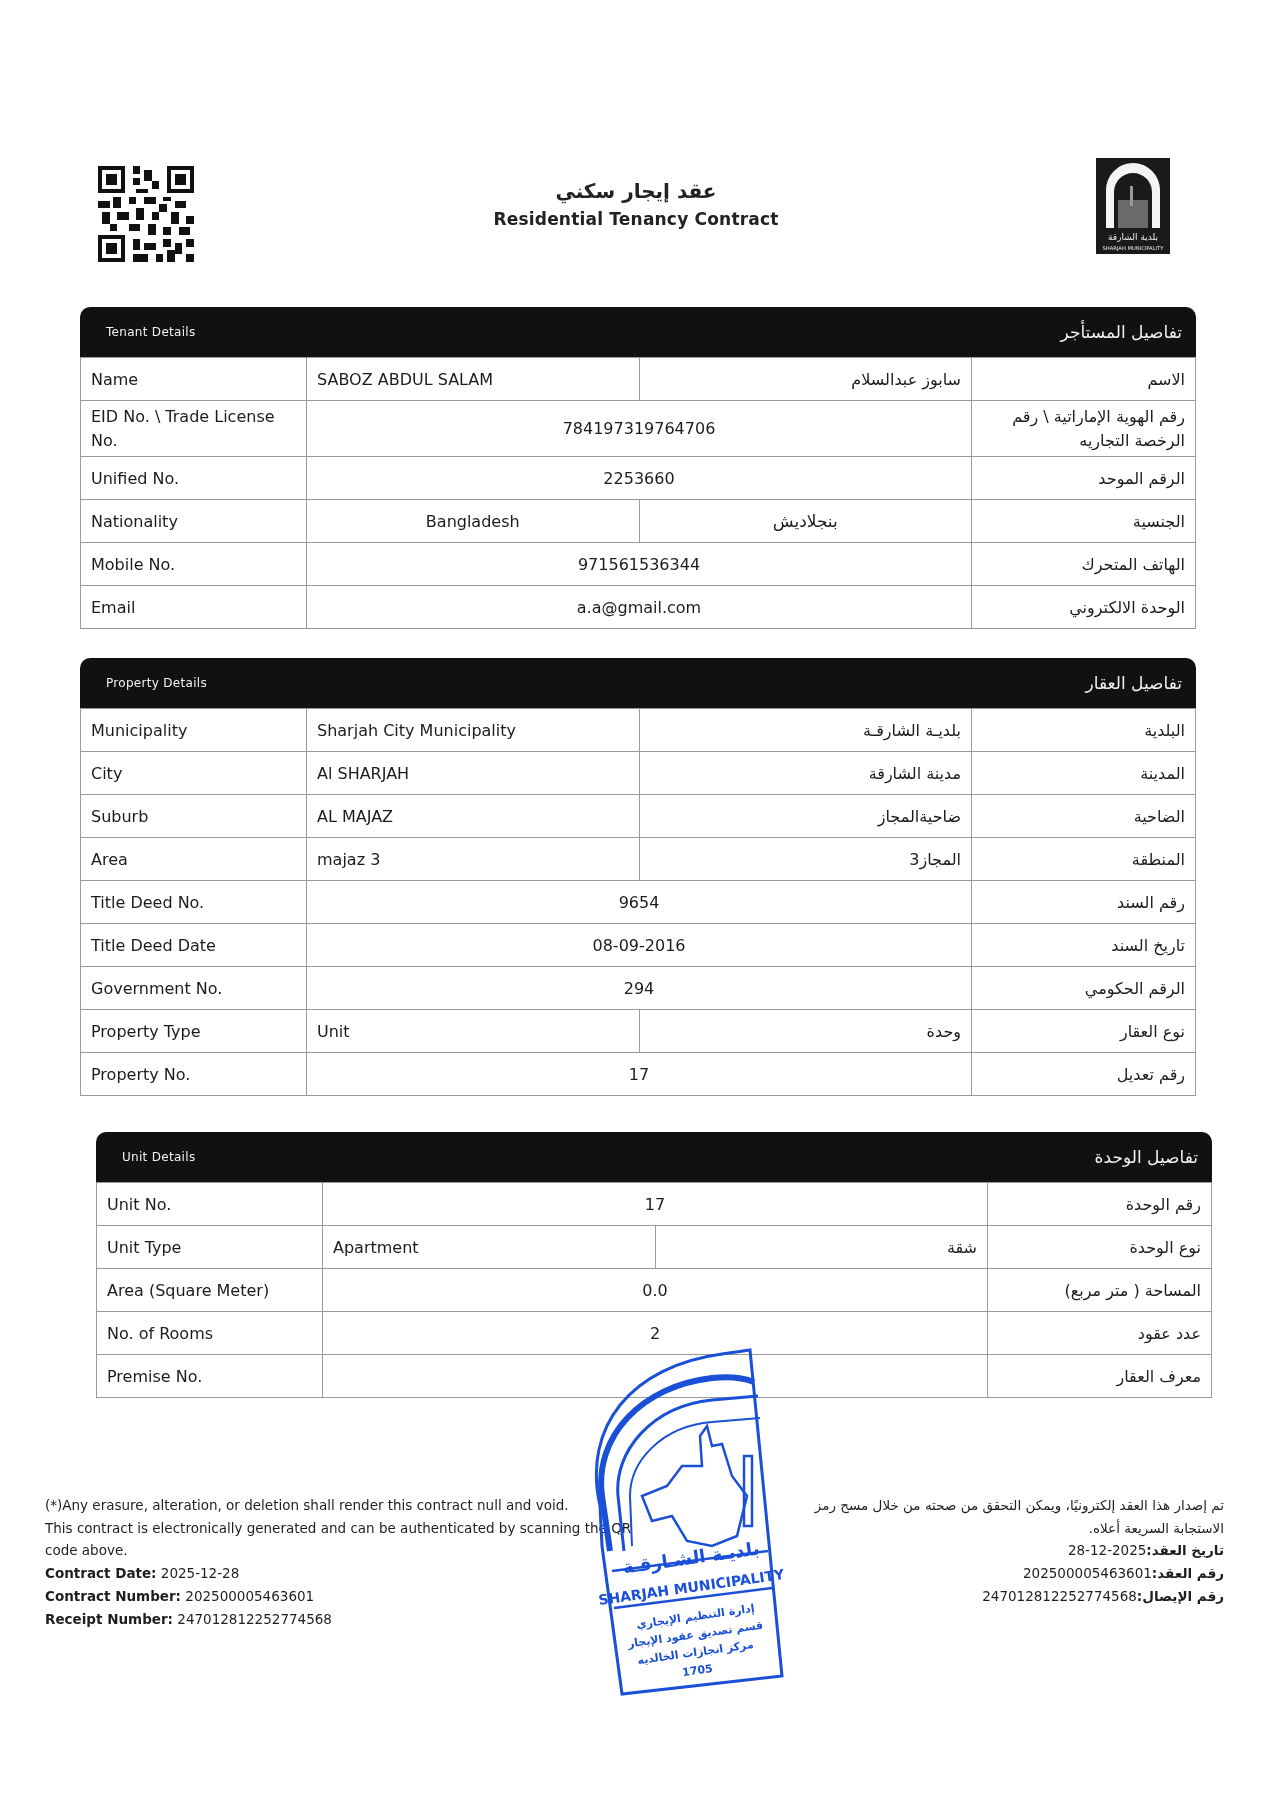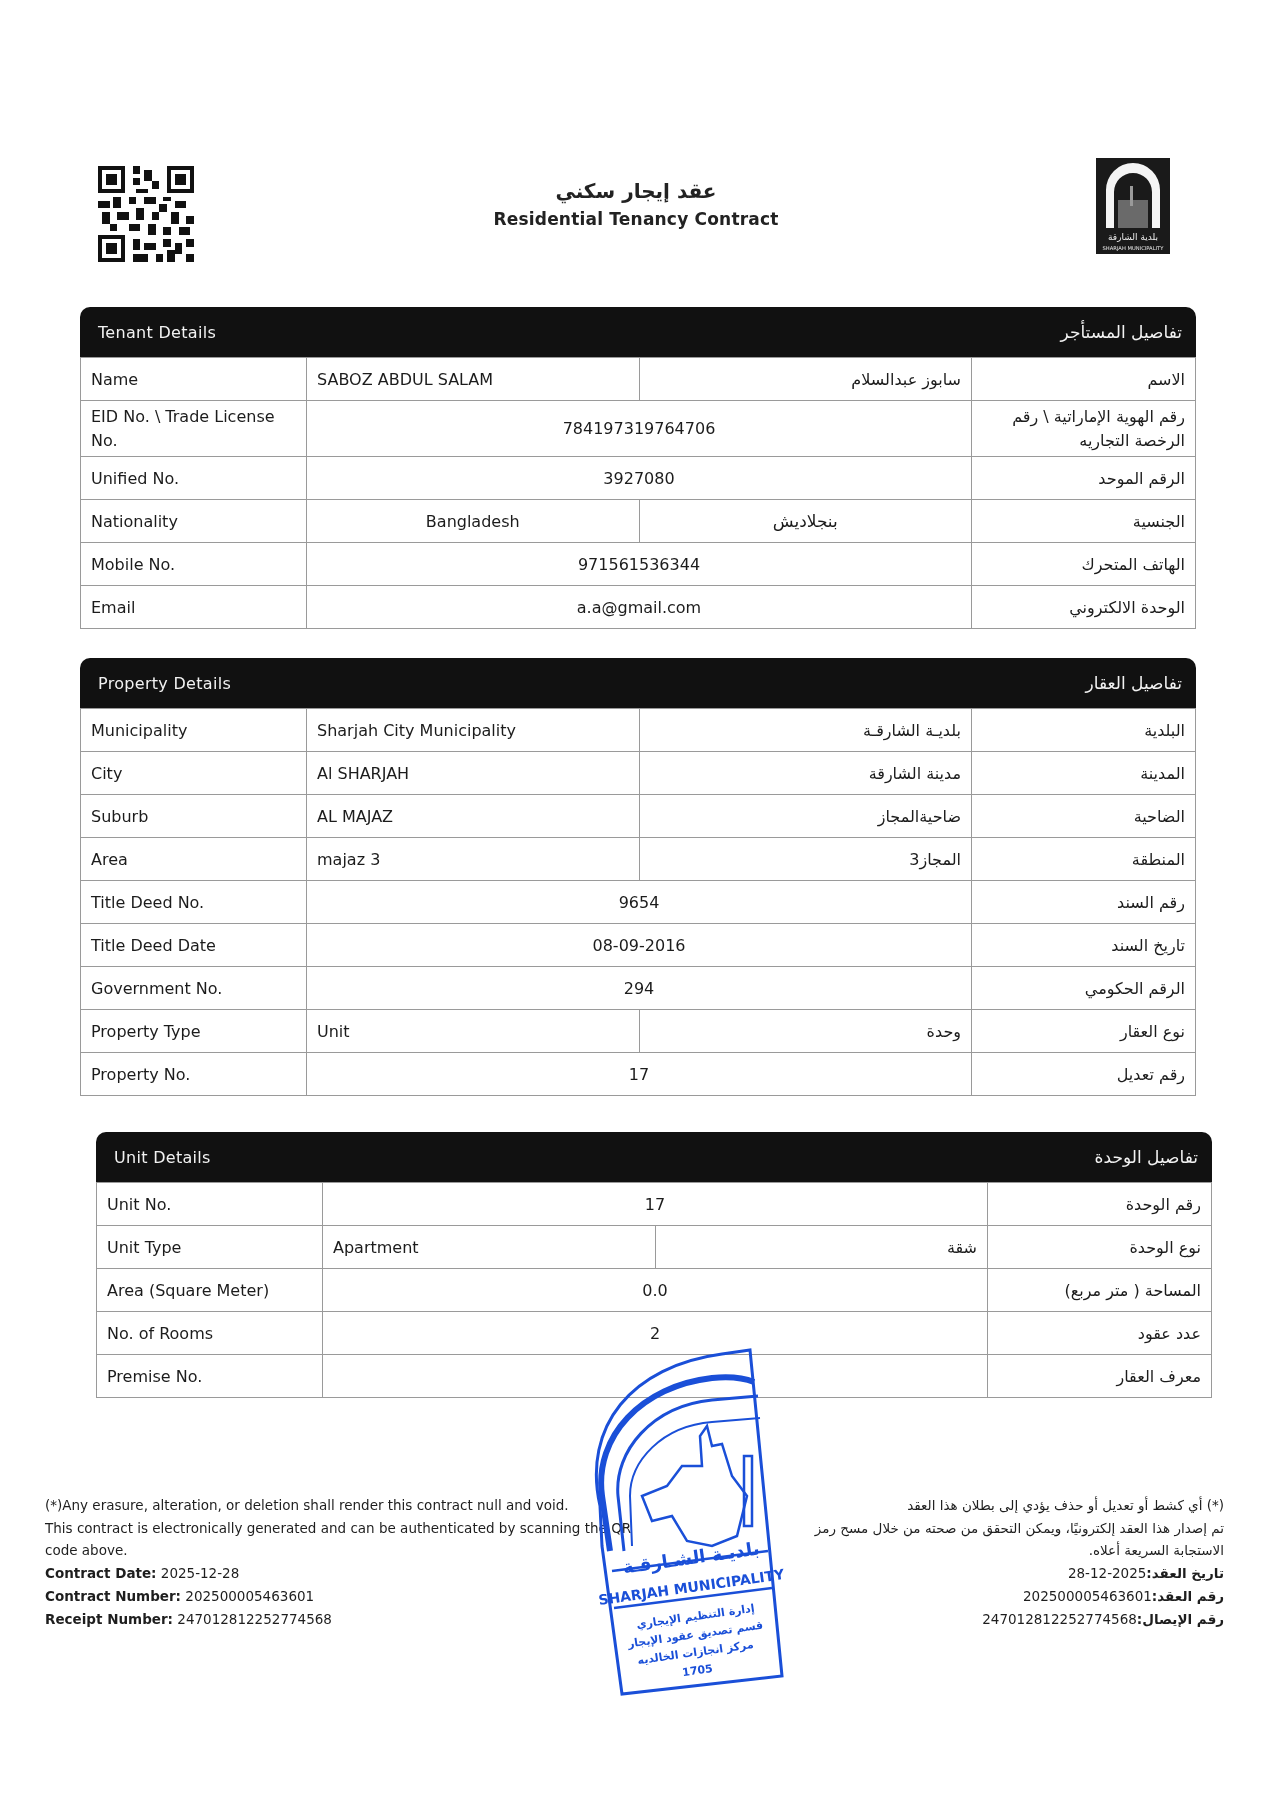--- a/index.html
+++ b/index.html
@@ -7,21 +7,21 @@
          font-family:"DejaVu Sans", "Liberation Sans", sans-serif; color:#1c1c1c; }
   .qr { position:absolute; left:98px; top:166px; width:96px; height:96px; }
   .logo { position:absolute; left:1094px; top:156px; width:78px; height:100px; }
   .title-block { position:absolute; left:436px; top:178px; width:400px; text-align:center; }
   .title-ar { font-size:20px; font-weight:bold; direction:rtl; line-height:26px; color:#222; }
   .title-en { font-size:17px; font-weight:bold; line-height:26px; color:#222; margin-top:2px; letter-spacing:0.2px; }
 
   .section { position:absolute; left:80px; width:1116px; }
   .sec-head { height:50px; background:#111111; border-radius:10px 10px 0 0; color:#f2f2f2;
               display:flex; align-items:center; justify-content:space-between; padding:0 14px 0 18px; box-sizing:border-box; }
-  .sec-head .en { font-size:16px; letter-spacing:0.3px; }
+  .sec-head .en { font-size:12px; letter-spacing:0.3px;margin-left:8px; }
   .sec-head .ar { font-size:17px; direction:rtl; }
   table.grid { width:100%; border-collapse:collapse; table-layout:fixed; }
   table.grid td { border:1px solid #9a9a9a; height:43px; font-size:16px; padding:0 10px; box-sizing:border-box; vertical-align:middle; }
   td.lbl { width:226px; }
   td.rlbl { width:224px; text-align:right; direction:rtl; font-size:17px; }
   td.val-en { text-align:left; }
   td.val-ar { text-align:right; direction:rtl; font-size:17px; }
   td.val-c { text-align:center; }
   tr.tall td { height:56px; line-height:24px; }
 
@@ -108,21 +108,21 @@
       <td class="val-ar">سابوز عبدالسلام</td>
       <td class="rlbl">الاسم</td>
     </tr>
     <tr class="tall">
       <td class="lbl">EID No. \ Trade License No.</td>
       <td class="val-c" colspan="2">784197319764706</td>
       <td class="rlbl">رقم الهوية الإماراتية \ رقم الرخصة التجاريه</td>
     </tr>
     <tr>
       <td class="lbl">Unified No.</td>
-      <td class="val-c" colspan="2">3927080</td>
+      <td class="val-c" colspan="2">2253660</td>
       <td class="rlbl">الرقم الموحد</td>
     </tr>
     <tr>
       <td class="lbl">Nationality</td>
       <td class="val-c">Bangladesh</td>
       <td class="val-c" style="direction:rtl;font-size:17px;">بنجلاديش</td>
       <td class="rlbl">الجنسية</td>
     </tr>
     <tr>
       <td class="lbl">Mobile No.</td>
@@ -238,21 +238,20 @@
 
 <div class="footer-left">
   <div>(*)Any erasure, alteration, or deletion shall render this contract null and void.</div>
   <div>This contract is electronically generated and can be authenticated by scanning the QR code above.</div>
   <div><b>Contract Date:</b><span> 2025-12-28</span></div>
   <div><b>Contract Number:</b><span> 202500005463601</span></div>
   <div><b>Receipt Number:</b><span> 247012812252774568</span></div>
 </div>
 
 <div class="footer-right">
-  <div>(*) أي كشط أو تعديل أو حذف يؤدي إلى بطلان هذا العقد</div>
   <div>تم إصدار هذا العقد إلكترونيًا، ويمكن التحقق من صحته من خلال مسح رمز الاستجابة السريعة أعلاه.</div>
   <div><b>تاريخ العقد:</b><span>2025-12-28</span></div>
   <div><b>رقم العقد:</b><span>202500005463601</span></div>
   <div><b>رقم الإيصال:</b><span>247012812252774568</span></div>
 </div>
 
 <svg class="stamp" viewBox="0 0 246 352">
   <g fill="none" stroke="#1a4fd8" stroke-width="3">
     <path d="M28 160 C10 80 60 20 150 8 L178 4 L210 330 L50 348 L30 200 Z"></path>
     <path d="M38 205 L30 150 C22 90 70 40 140 32 C160 30 172 32 182 36" stroke-width="6"></path>

